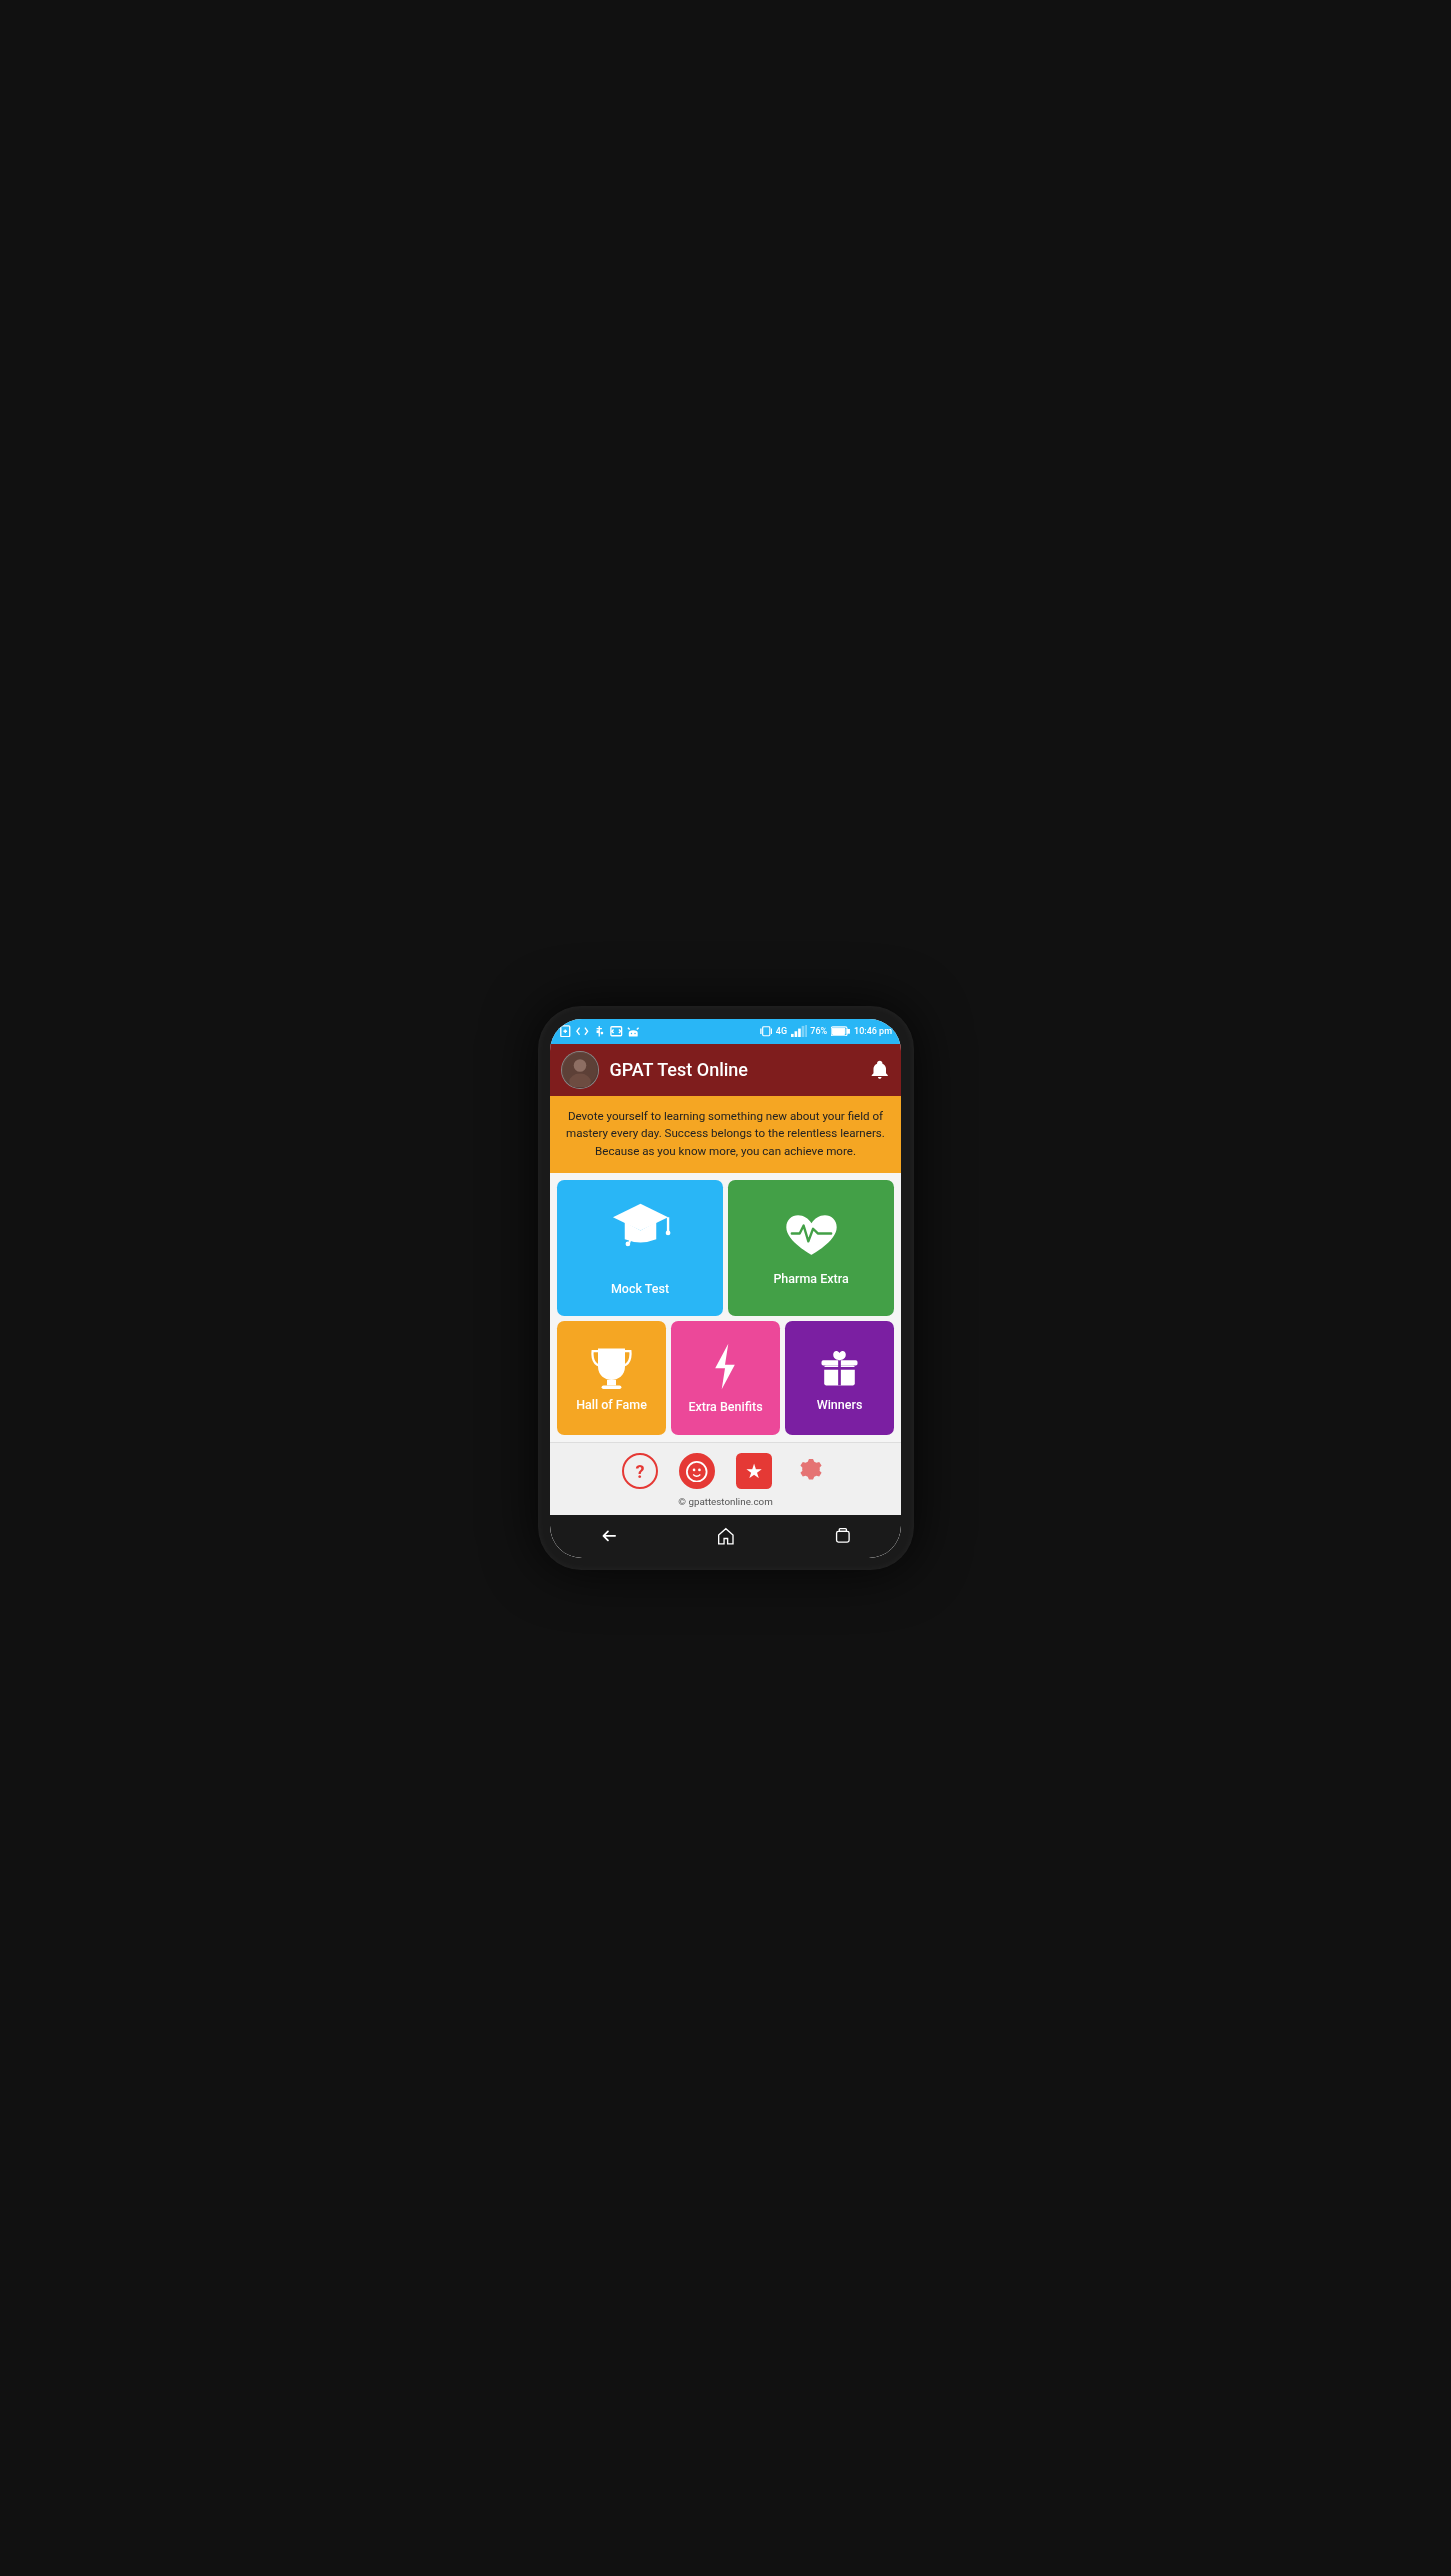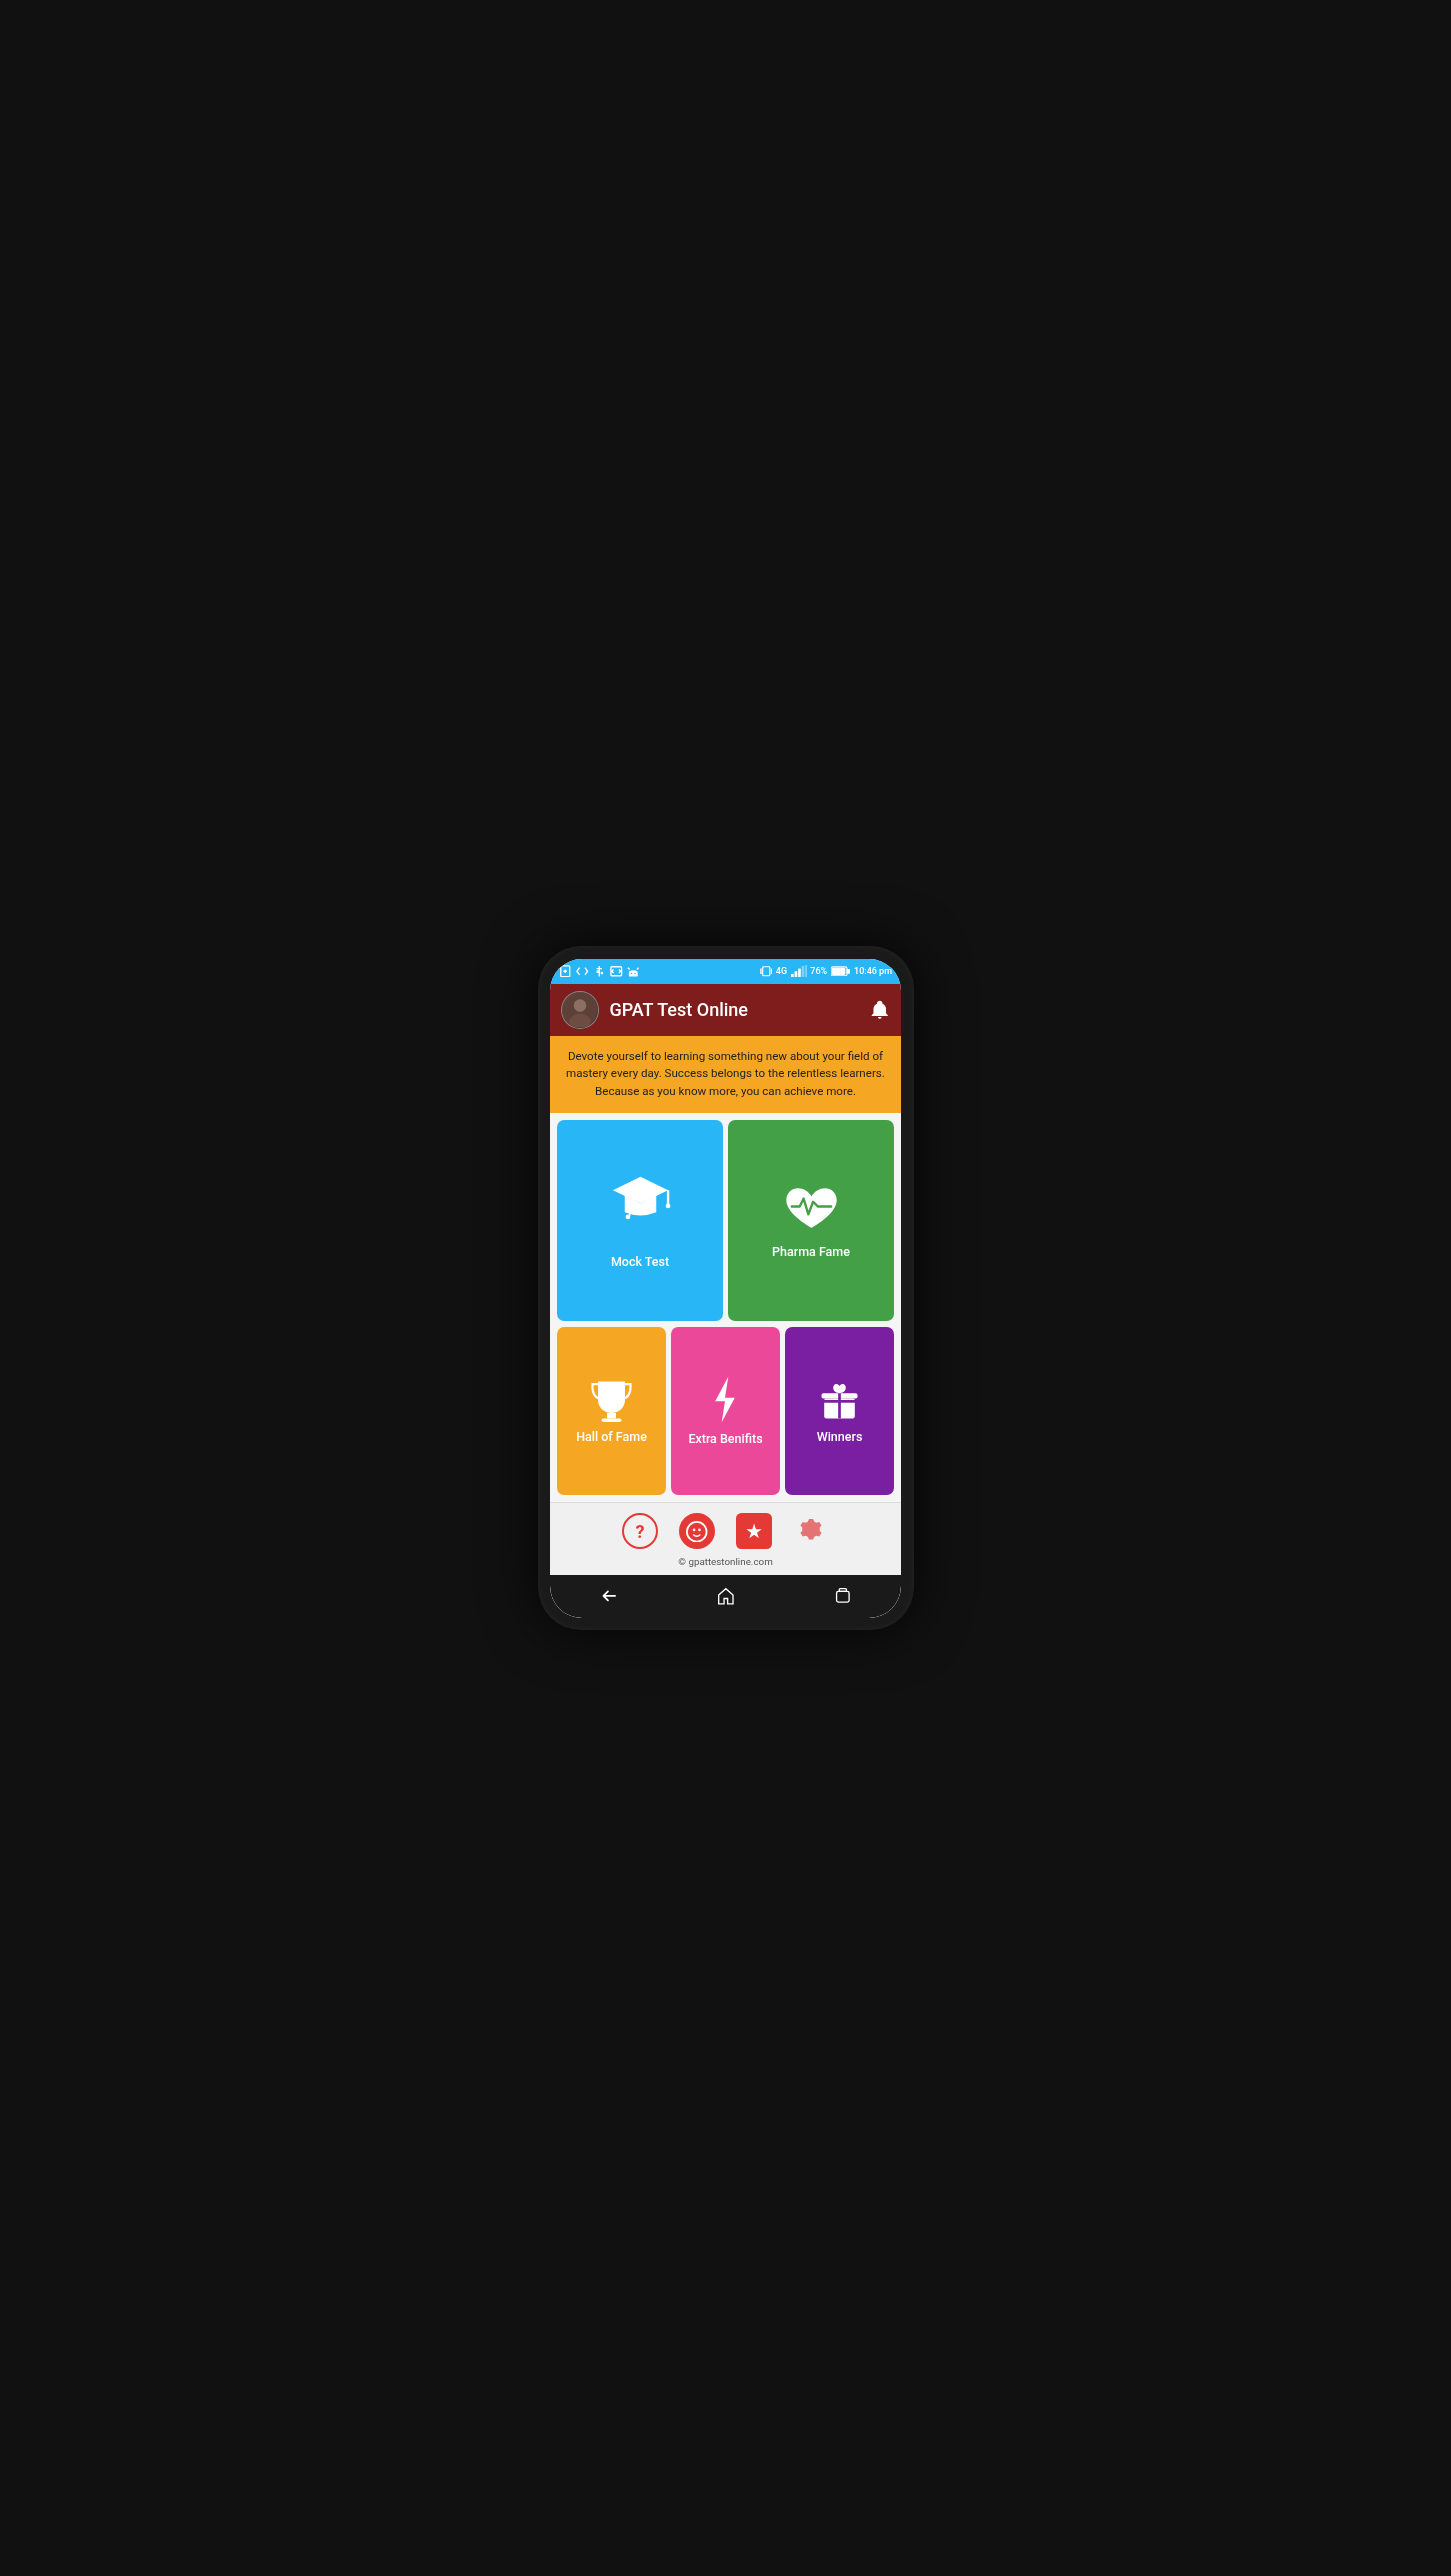--- a/index.html
+++ b/index.html
@@ -7,21 +7,21 @@
       background: #111;
       display: flex;
       justify-content: center;
       align-items: center;
       min-height: 100vh;
       font-family: 'Roboto', Arial, sans-serif;
     }
 
     .phone-outer {
       width: 376px;
-      height: 684px;
+      height: 564px;
       background: #1a1a1a;
       border-radius: 43px;
       padding: 12.5px;
       box-shadow: 0 0 54px rgba(0,0,0,0.8), inset 0 0 9px rgba(255,255,255,0.05);
       position: relative;
     }
 
     .phone-inner {
       width: 100%;
       height: 100%;
@@ -411,21 +411,21 @@
           <span class="card-label">Mock Test</span>
         </div>
 
         <div class="grid-card card-pharma-games">
           <div class="card-icon">
             <svg class="icon-heart-ecg" viewBox="0 0 80 65" fill="none">
               <path d="M40,55 C40,55 8,38 8,20 C8,11 15,5 23,5 C30,5 36,9 40,15 C44,9 50,5 57,5 C65,5 72,11 72,20 C72,38 40,55 40,55 Z" fill="white"></path>
               <polyline points="15,28 25,28 30,18 36,38 42,22 48,28 55,28 65,28" stroke="#43a047" stroke-width="3" fill="none" stroke-linecap="round" stroke-linejoin="round"></polyline>
             </svg>
           </div>
-          <span class="card-label">Pharma Fame</span>
+          <span class="card-label">Pharma Extra</span>
         </div>
 
       </div>
 
       <div class="bottom-row">
 
         <div class="grid-card card-hall-of-fame">
           <div class="card-icon">
             <svg class="icon-trophy" viewBox="0 0 50 50" fill="white">
               <path d="M10,5 L40,5 L40,25 C40,35 32,40 25,40 C18,40 10,35 10,25 Z"></path>

